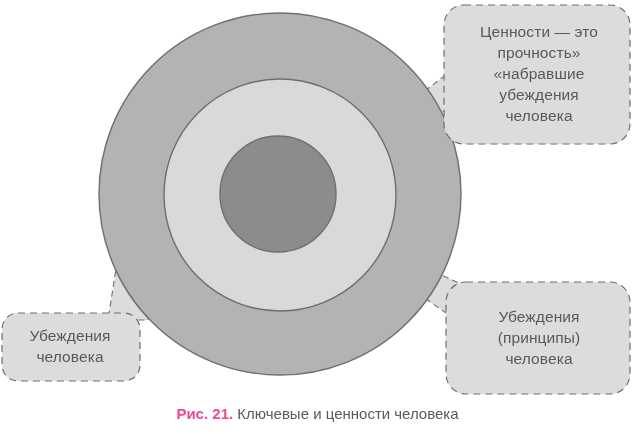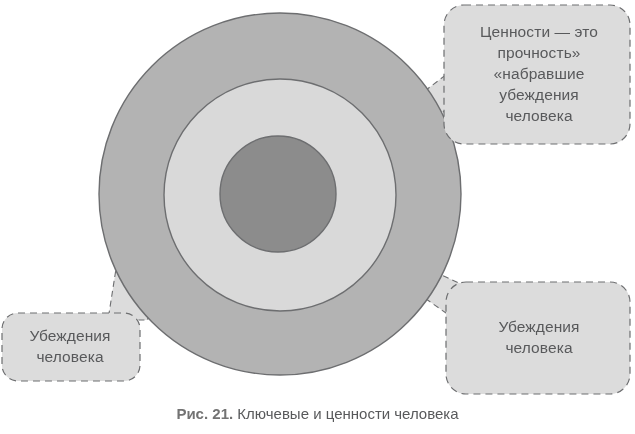--- a/index.html
+++ b/index.html
@@ -52,21 +52,21 @@
     left: 0;
     top: 404px;
     width: 635px;
     text-align: center;
     color: #58595b;
     font-size: 15px;
     line-height: 20px;
   }
   #caption .caption-label {
     font-weight: bold;
-    color: #737373;
+    color: #ec4899;
   }
 </style>
 </head>
 <body>
 
 <div id="figure">
 
   <svg id="diagram-svg" viewBox="0 0 635 434">
 
     <g>
@@ -92,20 +92,21 @@
   <div class="callout-text" id="callout-values-text">
     <span>Ценности — это</span>
     <span>прочность»</span>
     <span>«набравшие</span>
     <span>убеждения</span>
     <span>человека</span>
   </div>
 
   <div class="callout-text" id="callout-key-values-text">
     <span>Убеждения</span>
+    <span>(принципы)</span>
     <span>человека</span>
   </div>
 
   <div class="callout-text" id="callout-beliefs-text">
     <span>Убеждения</span>
     <span>человека</span>
   </div>
 
   <div id="caption">
     <span class="caption-label">Рис. 21.</span>

